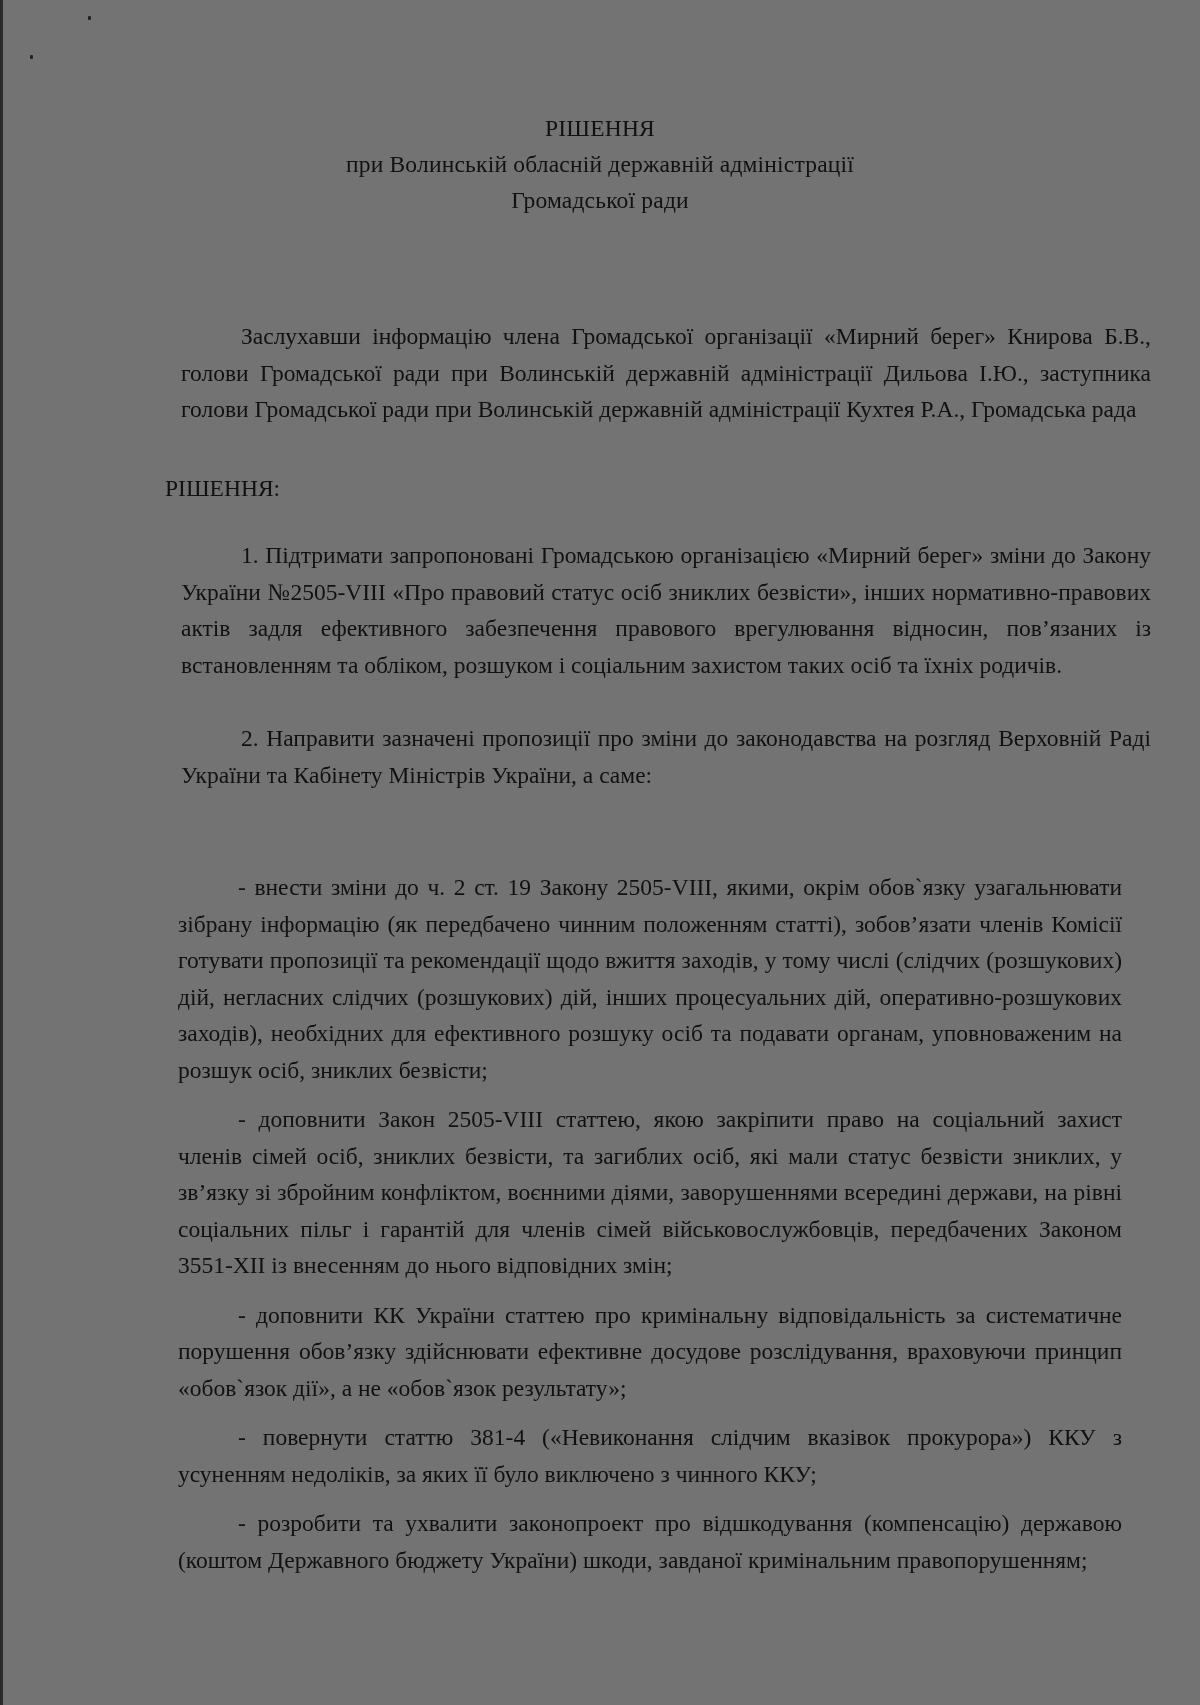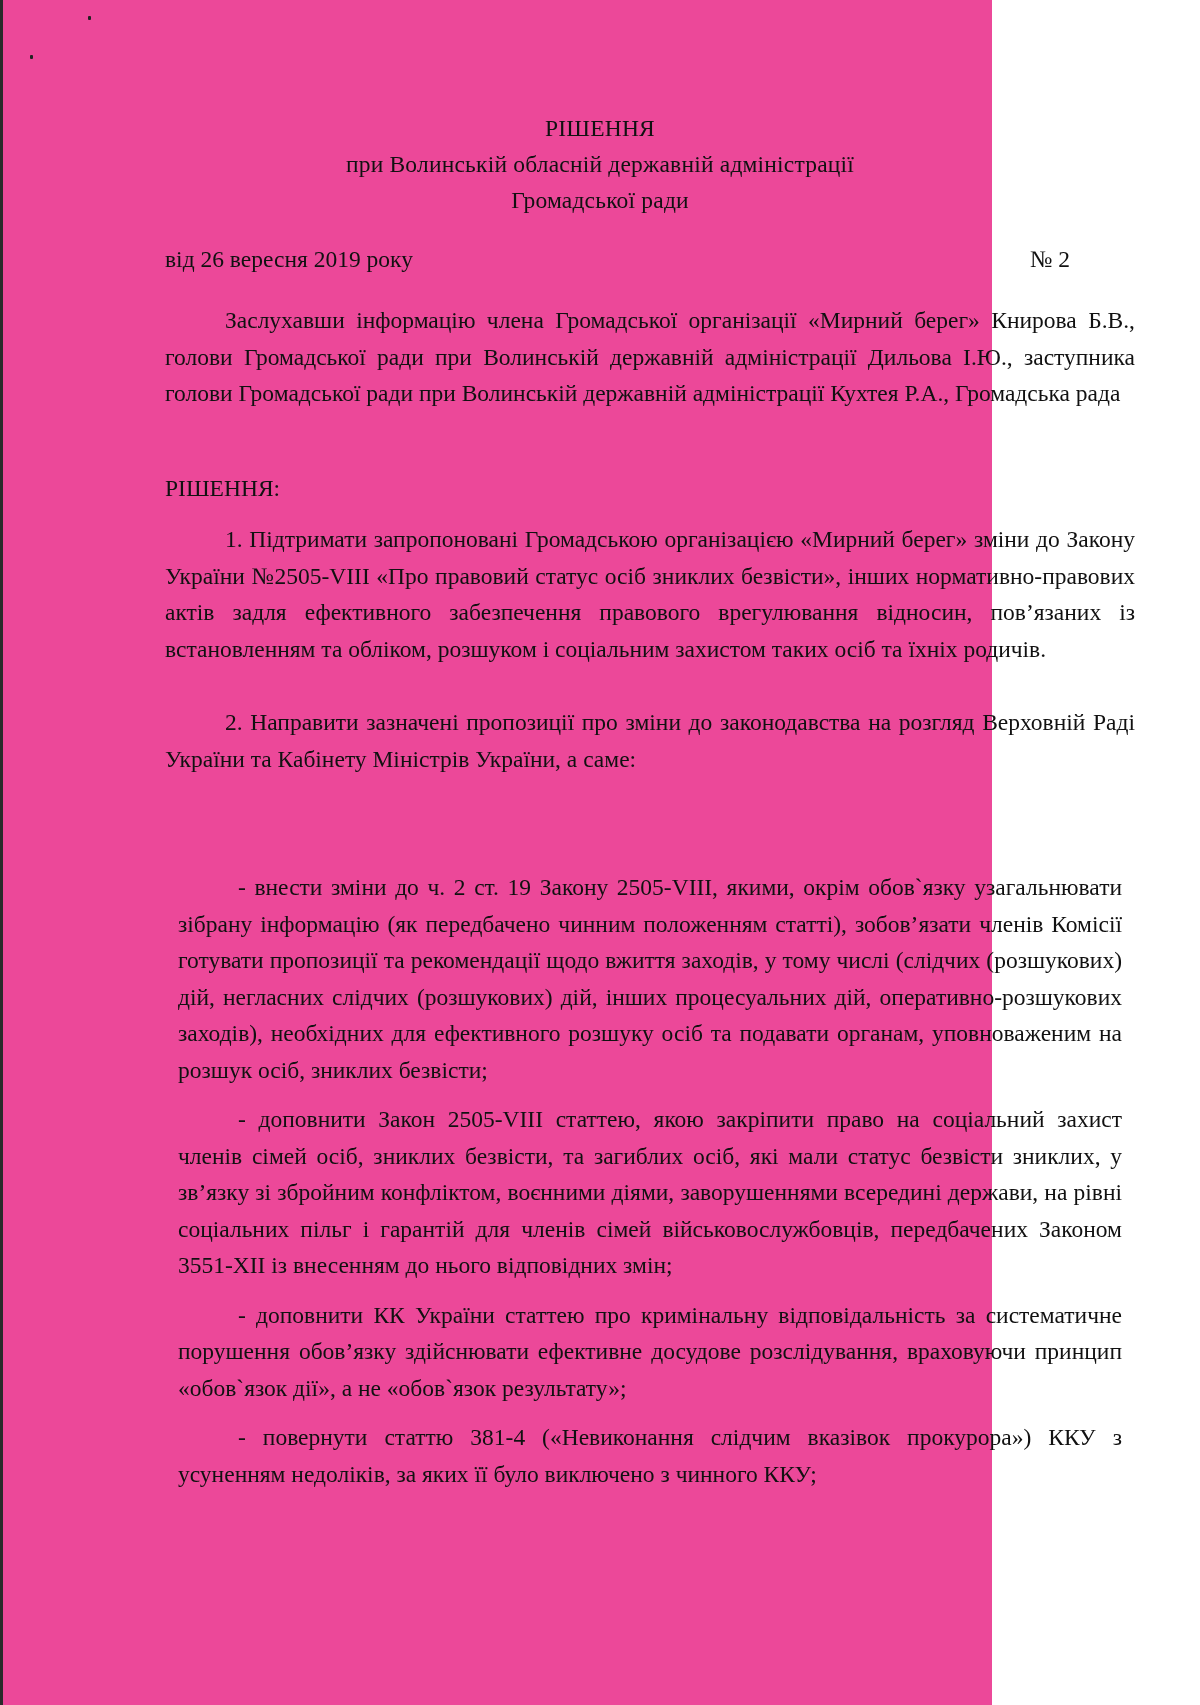--- a/index.html
+++ b/index.html
@@ -1,19 +1,19 @@
 <!DOCTYPE html>
 <html><head>
 <meta charset="utf-8">
 <style>
   html, body { margin: 0; padding: 0; background: #ffffff; }
   body { width: 1200px; height: 1705px; position: relative; overflow: hidden; }
   .page {
-    position: absolute; left: 0; top: 0; width: 992px; height: 1705px;
-    background: #ec4899;
+    position: absolute; left: 0; top: 0; width: 1200px; height: 1705px;
+    background: #737373;
     font-family: "Liberation Serif", "DejaVu Serif", serif;
     color: #111111;
     font-size: 23.5px;
     line-height: 36.5px;
   }
   .edge-left { position: absolute; left: 0; top: 0; width: 3px; height: 1705px; background: #2a2a2a; }
   .speck { position: absolute; width: 3px; height: 4px; background: #222; border-radius: 1px; }
   .header { position: absolute; top: 110px; left: 0; width: 1200px; text-align: center; line-height: 36px; }
   .header div { letter-spacing: 0.2px; }
   .h-title { letter-spacing: 1px; }
@@ -21,48 +21,45 @@
   .dateline .num { position: absolute; right: 0; top: 0; }
   .body-block { position: absolute; left: 165px; width: 970px; text-align: justify; }
   .indent { text-indent: 60px; }
   .p-intro { top: 302px; }
   .decided { position: absolute; top: 470px; left: 165px; }
   .p-one { top: 521px; }
   .p-two { top: 704px; }
   .vr-label { position: absolute; top: 790px; left: 310px; }
   .bullets { top: 856px; }
   .bullets p { margin: 13px; text-indent: 60px; }
-  p { margin: 0; }
+  p { margin: 16px; }
 </style>
 </head>
 <body>
 
 <div class="page">
   <div class="edge-left"></div>
   <div class="speck" style="left:88px;top:16px;"></div>
   <div class="speck" style="left:30px;top:55px;"></div>
 
   <div class="header">
     <div class="h-title">РІШЕННЯ</div>
     <div>при Волинській обласній державній адміністрації</div>
     <div>Громадської ради</div>
   </div>
 
-  <div class="dateline">
-    <span>від 26 вересня 2019 року</span>
-    <span class="num">№ 2</span>
-  </div>
 
   <p class="body-block indent p-intro">Заслухавши інформацію члена Громадської організації «Мирний берег» Книрова Б.В., голови Громадської ради при Волинській державній адміністрації Дильова І.Ю., заступника голови Громадської ради при Волинській державній адміністрації Кухтея Р.А., Громадська рада</p>
 
   <div class="decided">РІШЕННЯ:</div>
 
   <p class="body-block indent p-one">1. Підтримати запропоновані Громадською організацією «Мирний берег» зміни до Закону України №2505-VIII «Про правовий статус осіб зниклих безвісти», інших нормативно-правових актів задля ефективного забезпечення правового врегулювання відносин, пов’язаних із встановленням та обліком, розшуком і соціальним захистом таких осіб та їхніх родичів.</p>
   <p class="body-block indent p-two">2. Направити зазначені пропозиції про зміни до законодавства на розгляд Верховній Раді України та Кабінету Міністрів України, а саме:</p>
 
 
   <div class="body-block bullets">
     <p>- внести зміни до ч. 2 ст. 19 Закону 2505-VIII, якими, окрім обов`язку узагальнювати зібрану інформацію (як передбачено чинним положенням статті), зобов’язати членів Комісії готувати пропозиції та рекомендації щодо вжиття заходів, у тому числі (слідчих (розшукових) дій, негласних слідчих (розшукових) дій, інших процесуальних дій, оперативно-розшукових заходів), необхідних для ефективного розшуку осіб та подавати органам, уповноваженим на розшук осіб, зниклих безвісти;</p>
     <p>- доповнити Закон 2505-VIII статтею, якою закріпити право на соціальний захист членів сімей осіб, зниклих безвісти, та загиблих осіб, які мали статус безвісти зниклих, у зв’язку зі збройним конфліктом, воєнними діями, заворушеннями всередині держави, на рівні соціальних пільг і гарантій для членів сімей військовослужбовців, передбачених Законом 3551-XII із внесенням до нього відповідних змін;</p>
     <p>- доповнити КК України статтею про кримінальну відповідальність за систематичне порушення обов’язку здійснювати ефективне досудове розслідування, враховуючи принцип «обов`язок дії», а не «обов`язок результату»;</p>
     <p>- повернути статтю 381-4 («Невиконання слідчим вказівок прокурора») ККУ з усуненням недоліків, за яких її було виключено з чинного ККУ;</p>
+    <p>- розробити та ухвалити законопроект про відшкодування (компенсацію) державою (коштом Державного бюджету України) шкоди, завданої кримінальним правопорушенням;</p>
   </div>
 </div>
 
 </body></html>

